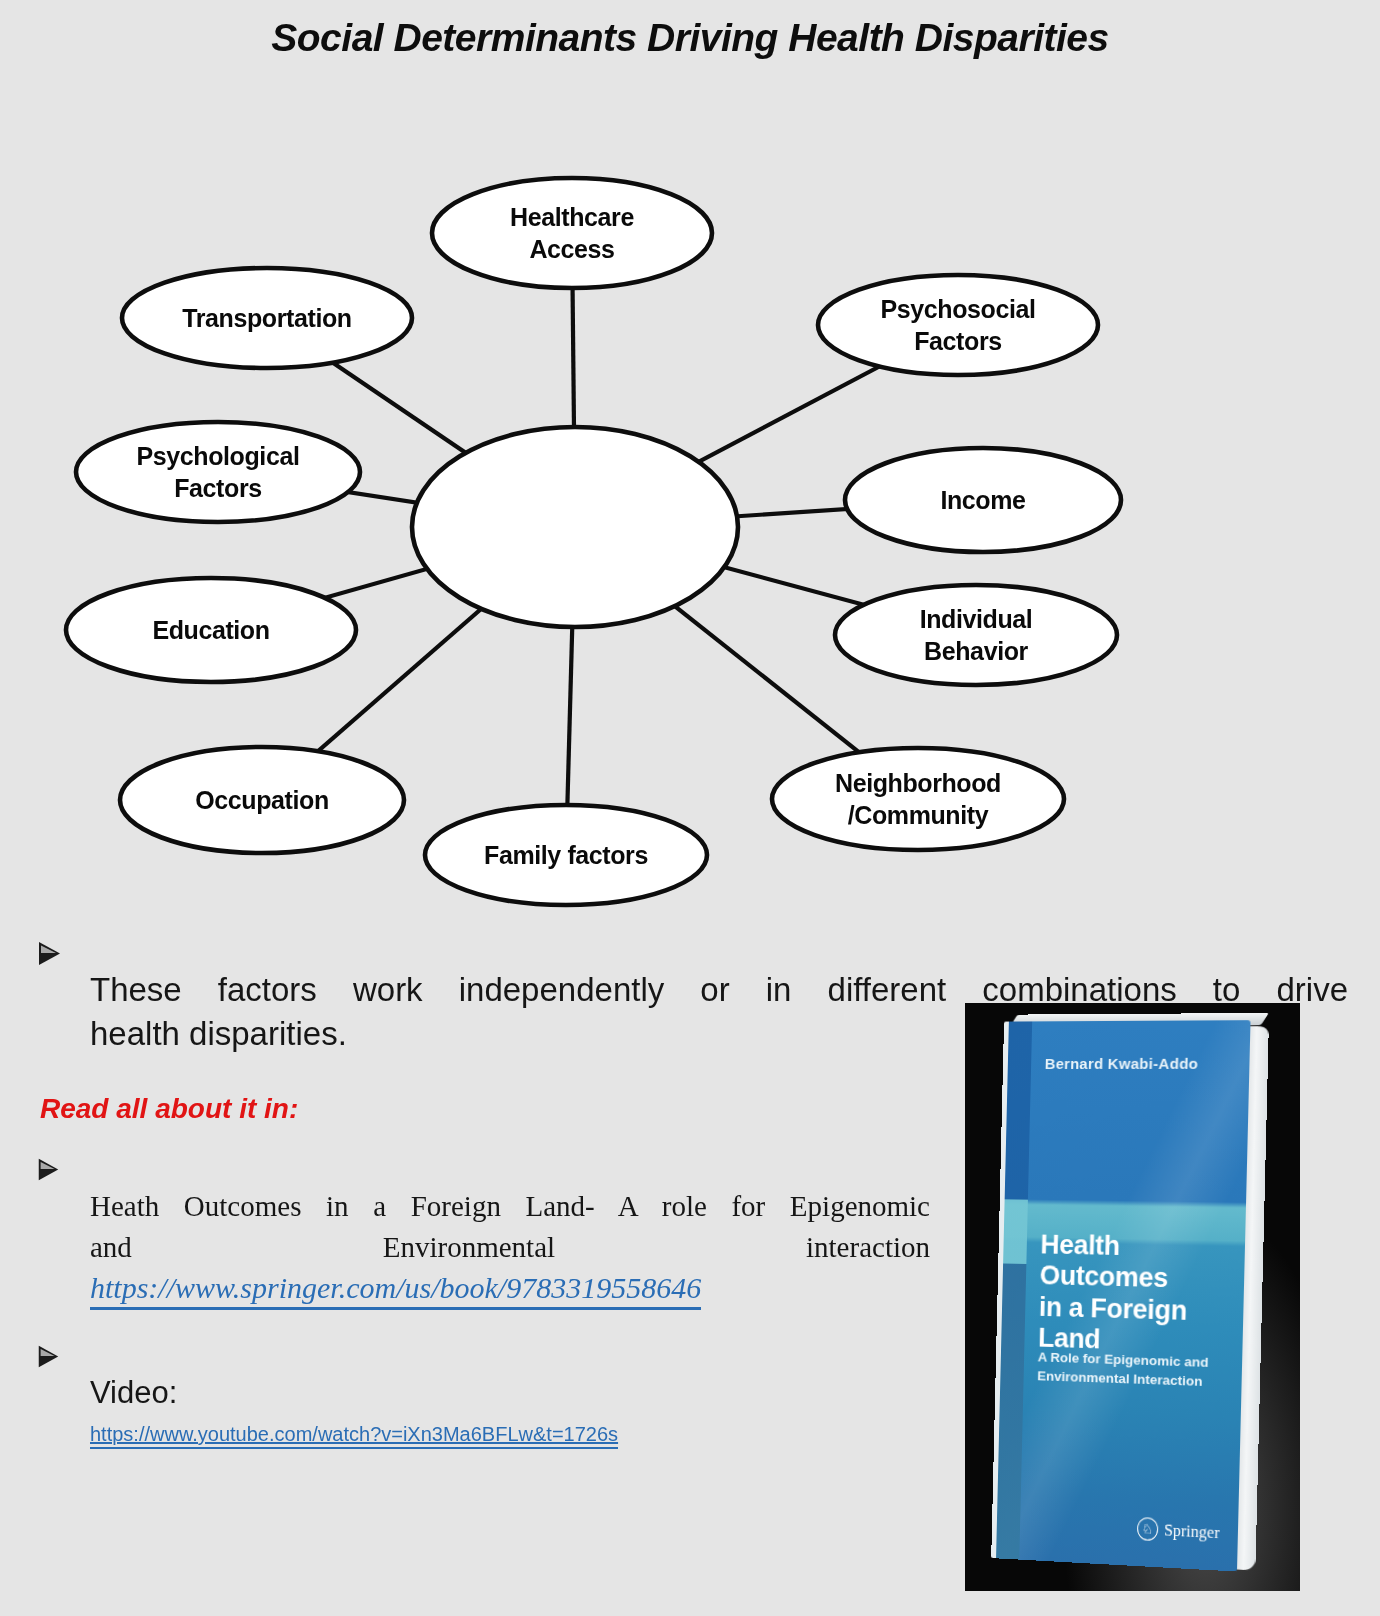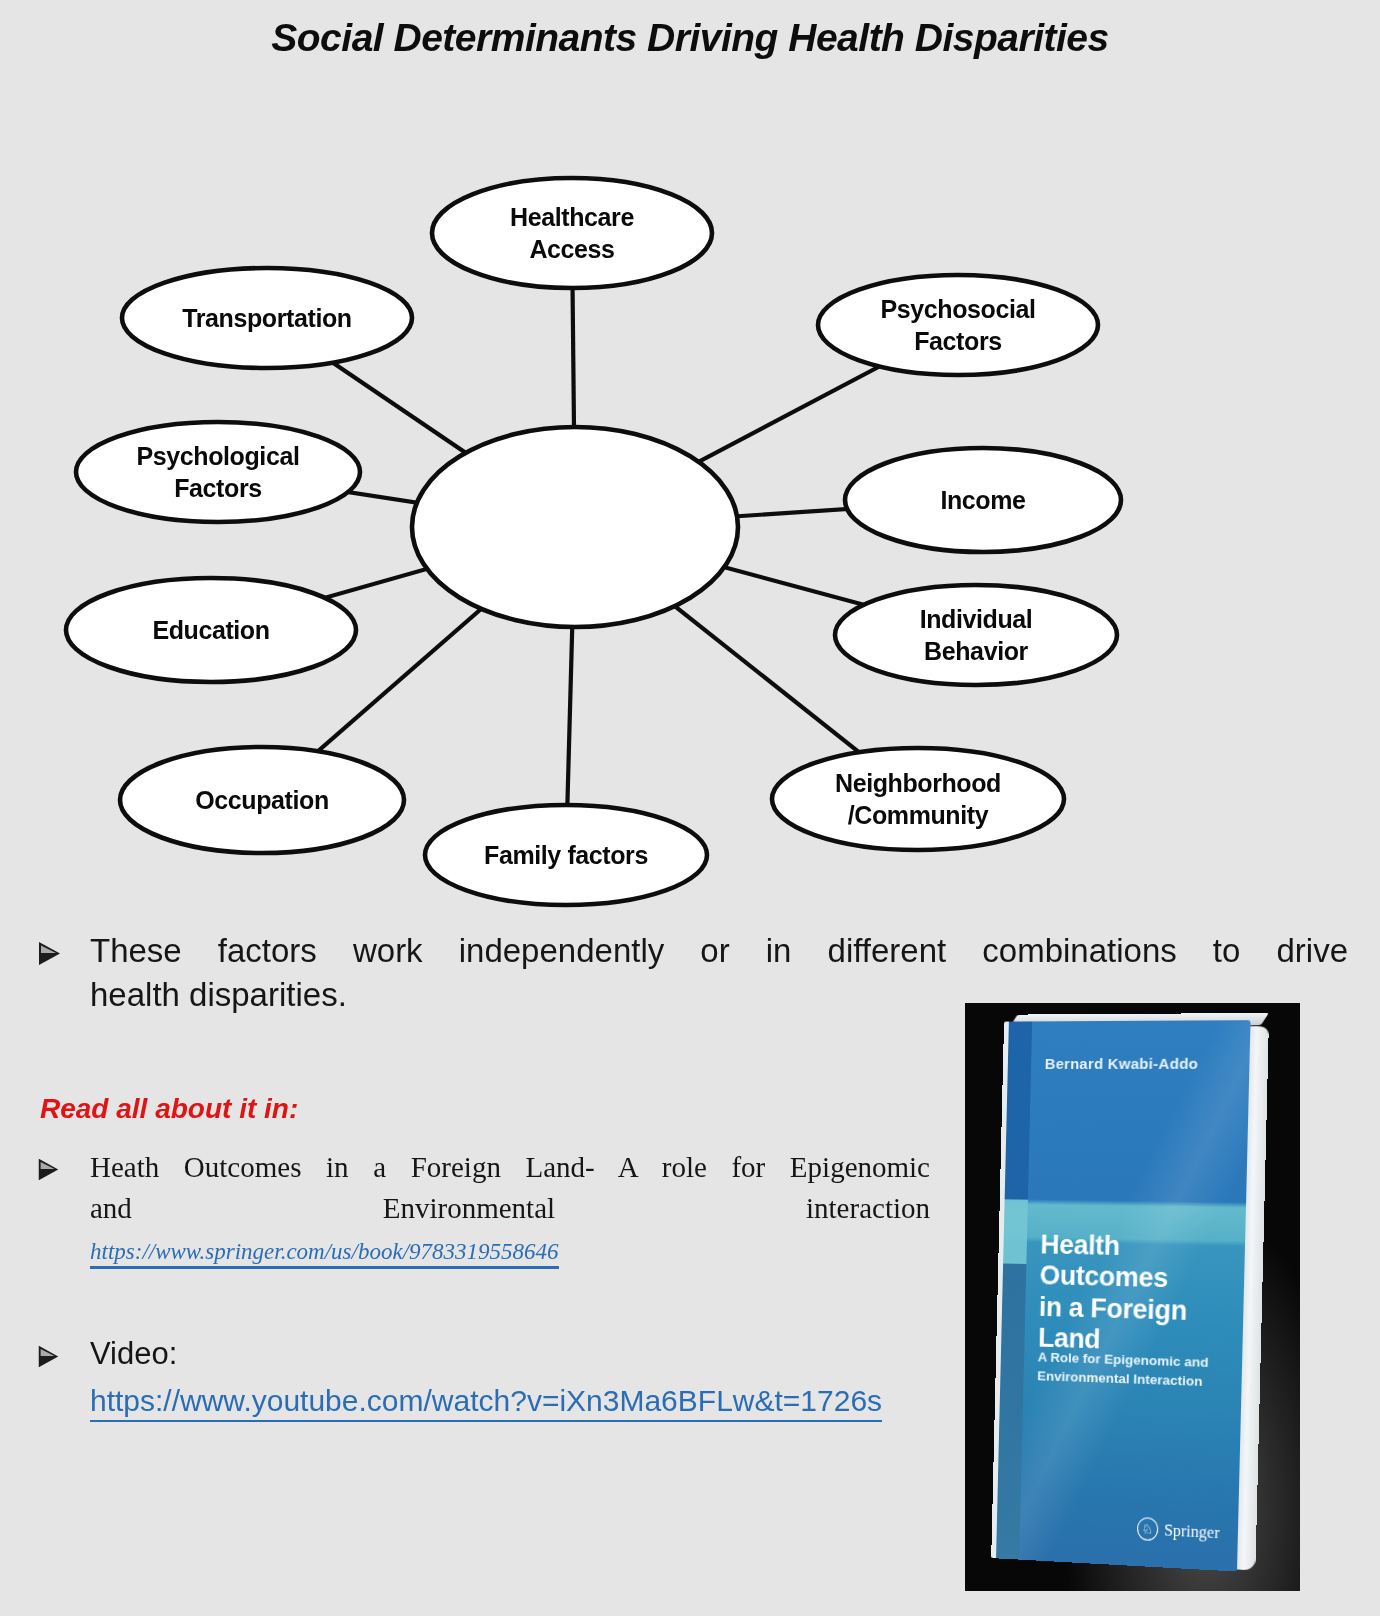--- a/index.html
+++ b/index.html
@@ -18,37 +18,37 @@
   svg.diagram-canvas ellipse { fill:#ffffff; stroke:#0d0d0d; stroke-width:4.6; }
   .nlabel {
     position:absolute; display:flex; align-items:center; justify-content:center;
     text-align:center; font-weight:bold; color:#0a0a0a; font-size:25px;
     line-height:1.3; white-space:pre-line; letter-spacing:-0.4px;
   }
   .nlabel.center-node { font-size:26px; }
   
   .bullet { position:absolute; display:flex; align-items:flex-start; }
   .marker { flex:0 0 30px; padding-top:5px; }
-  .btext { margin-left:24px; }
+  .btext { margin-left:24px;margin-top:39px; }
   .jline { text-align:justify; text-align-last:justify; }
   .b1 { left:36px; top:929px; font-size:33px; line-height:44px; color:#161616; }
   .b1 .btext { width:1258px; }
   .read-heading {
     position:absolute; left:40px; top:1093px; font-size:28px; font-weight:bold;
     font-style:italic; color:#e11414;
   }
   .b2 { left:36px; top:1147px; font-size:29px; line-height:41px; color:#161616; }
   .b2 .btext { width:840px;font-family:Liberation Serif, serif; }
   .link {
     color:#2a6db5; text-decoration:none; border-bottom:3px solid #2a6db5;
     display:inline-block; line-height:1.15; padding-bottom:1px; cursor:pointer;
   }
-  .springer-link { font-size:23px; font-style:italic; margin-top:3px; }
+  .springer-link { font-size:30px; font-style:italic; margin-top:3px; }
   .b3 { left:36px; top:1336px; font-size:31px; color:#161616; }
-  .youtube-link { font-size:30px; border-bottom-width:2.5px; margin-top:12px; }
+  .youtube-link { font-size:20px; border-bottom-width:2.5px; margin-top:12px;text-decoration:underline; }
   
   .book-photo {
     position:absolute; left:965px; top:1003px; width:335px; height:588px;
     background: radial-gradient(ellipse at 72% 86%, #4c4c4c 0%, rgba(10,10,10,0) 42%), #070707;
     overflow:hidden;
   }
   .book {
     position:absolute; left:30px; top:18px; width:248px; height:544px;
     transform: perspective(1100px) rotateY(-7deg) rotate(1.4deg);
   }

